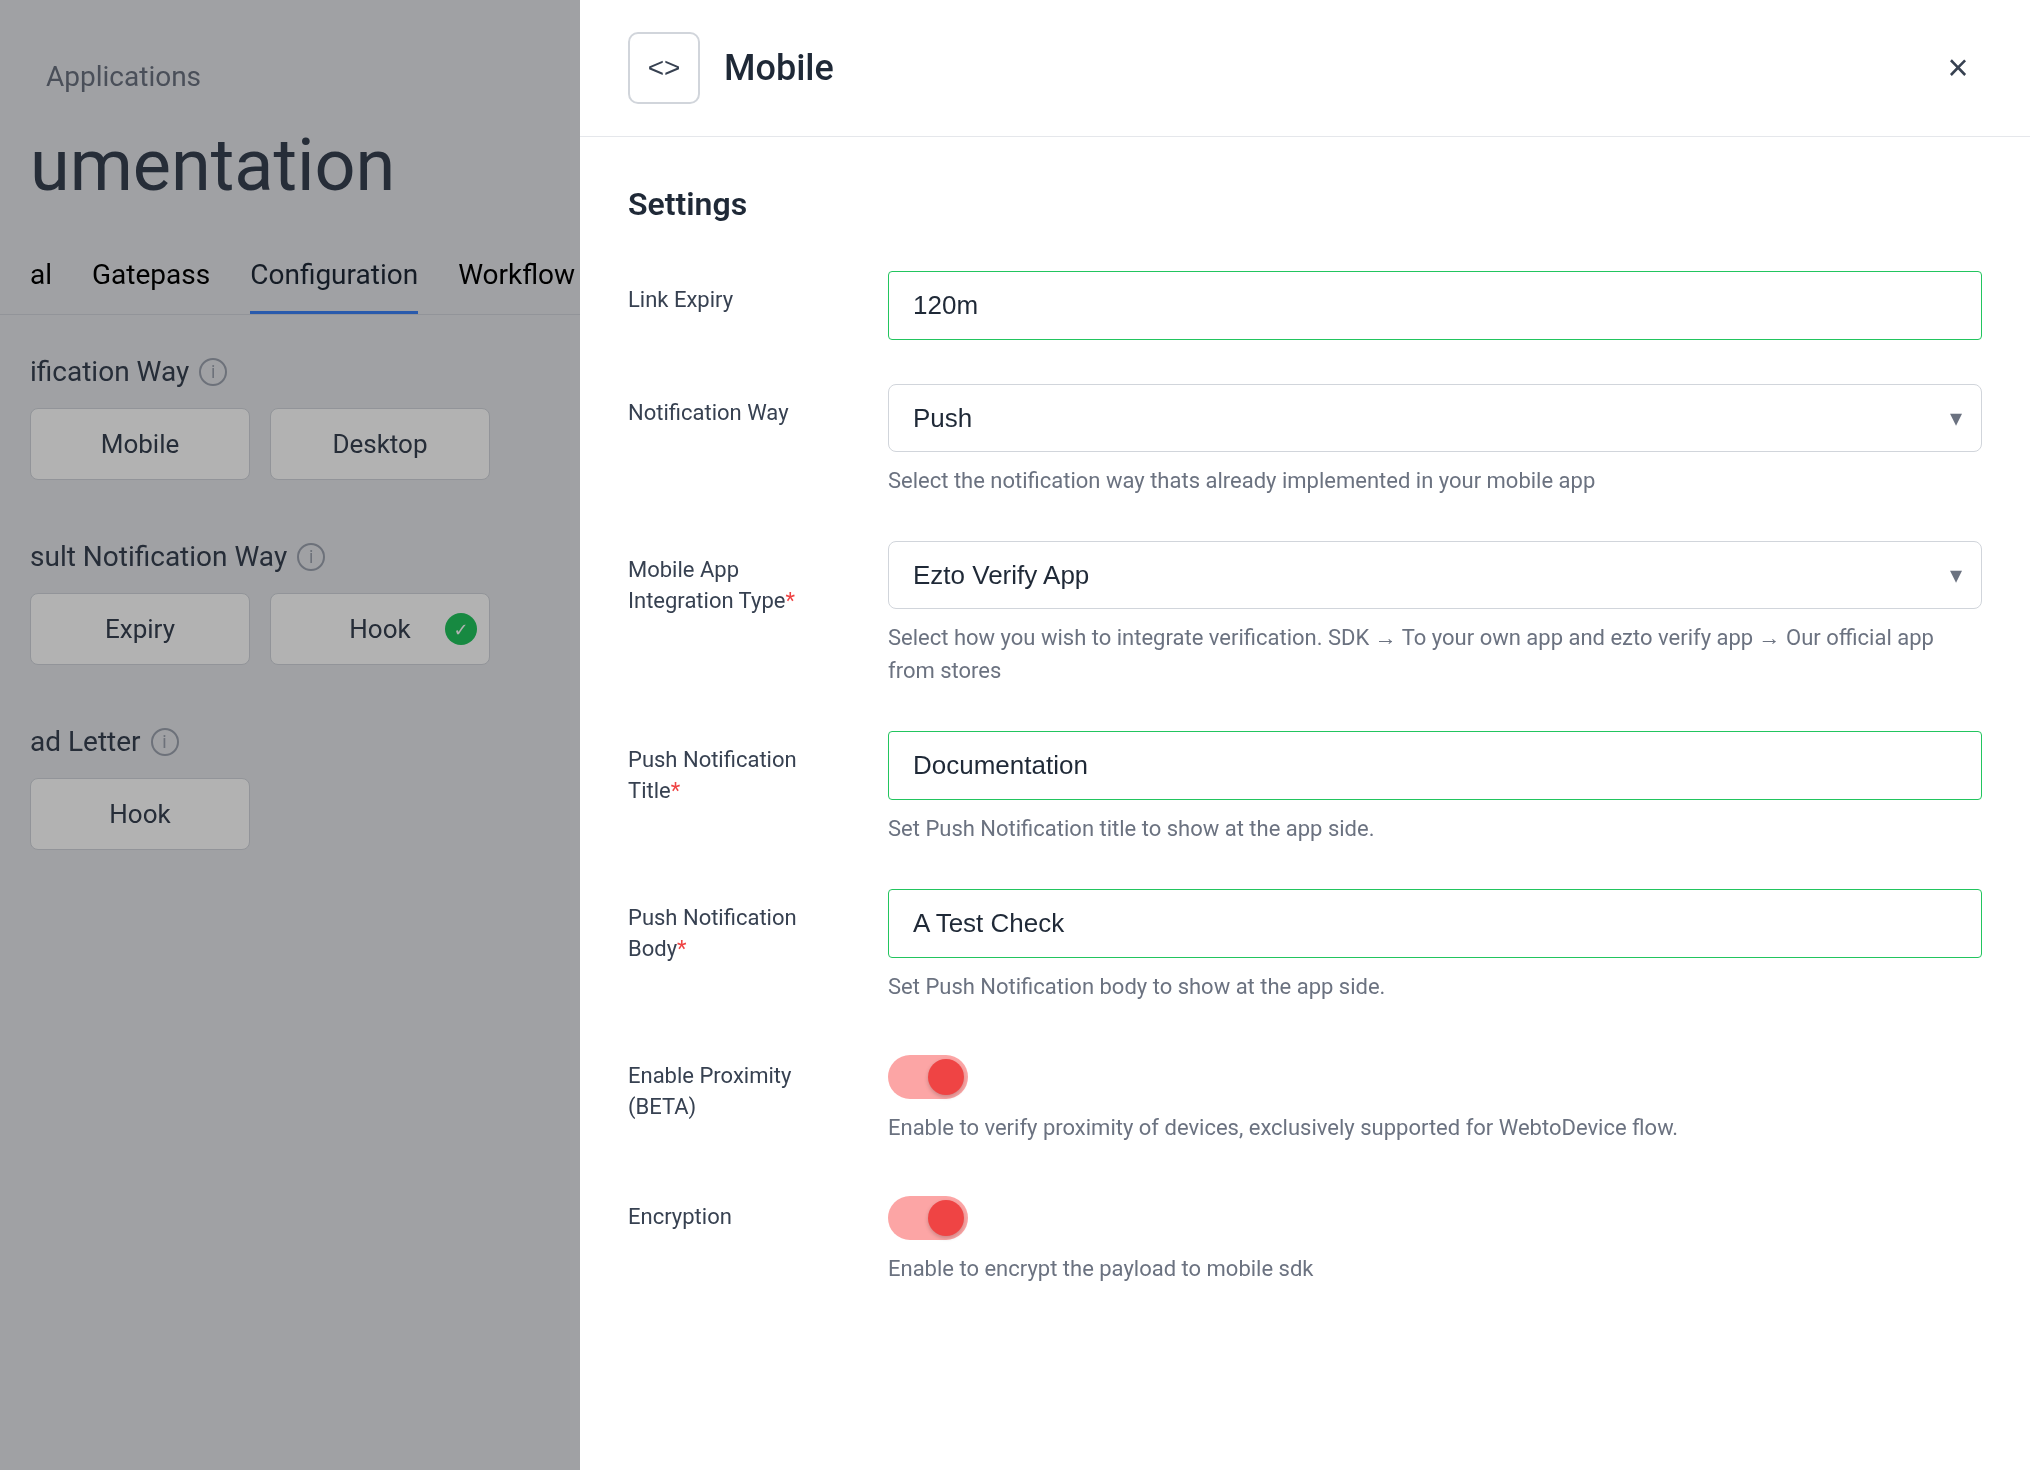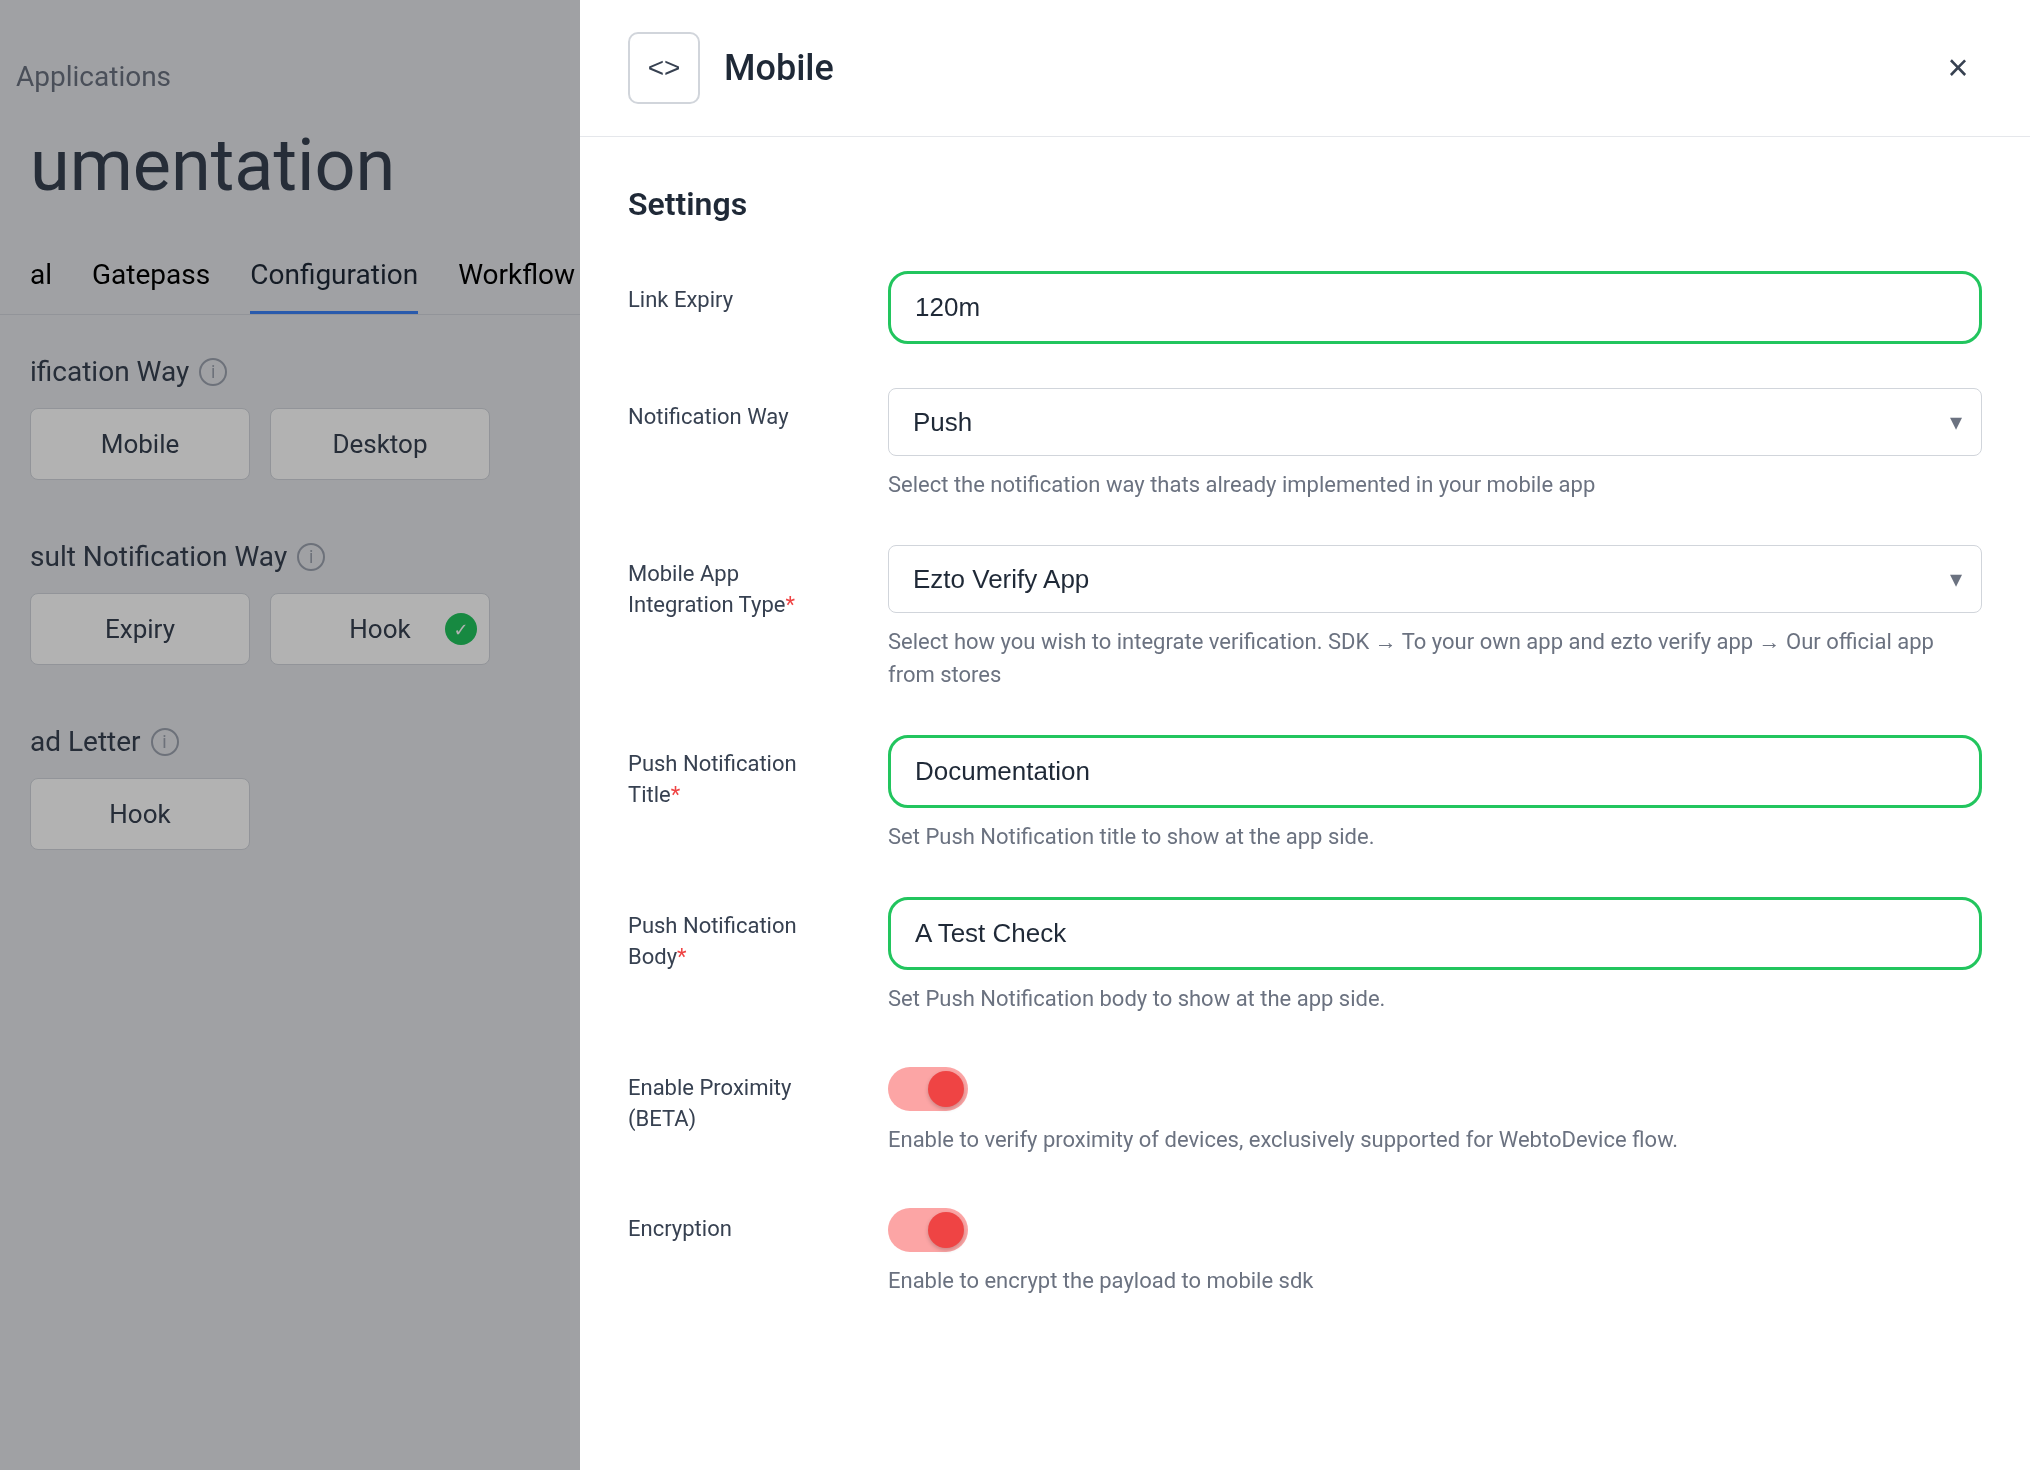--- a/index.html
+++ b/index.html
@@ -19,21 +19,21 @@
       left: 0;
       width: 580px;
       height: 1470px;
       background: #e5e7eb;
       padding: 40px 0 0 0;
     }
 
     .bg-breadcrumb {
       font-size: 28px;
       color: #6b7280;
-      padding: 20px 16px;
+      padding: 20px 46px;
     }
 
     .bg-title {
       font-size: 72px;
       color: #374151;
       padding: 10px 30px 30px 30px;
       font-weight: 400;
     }
 
     .bg-tabs {
@@ -217,22 +217,22 @@
     .form-label .required {
       color: #ef4444;
     }
 
     .form-field {
       flex: 1;
     }
 
     .form-input {
       width: 100%;
-      border: 3px solid #22c55e;
-      border-radius: 20px;
+      border: 1px solid #22c55e;
+      border-radius: 4px;
       padding: 18px 24px;
       font-size: 26px;
       color: #1f2937;
       outline: none;
       background: white;
     }
 
     .form-help {
       font-size: 22px;
       color: #6b7280;

